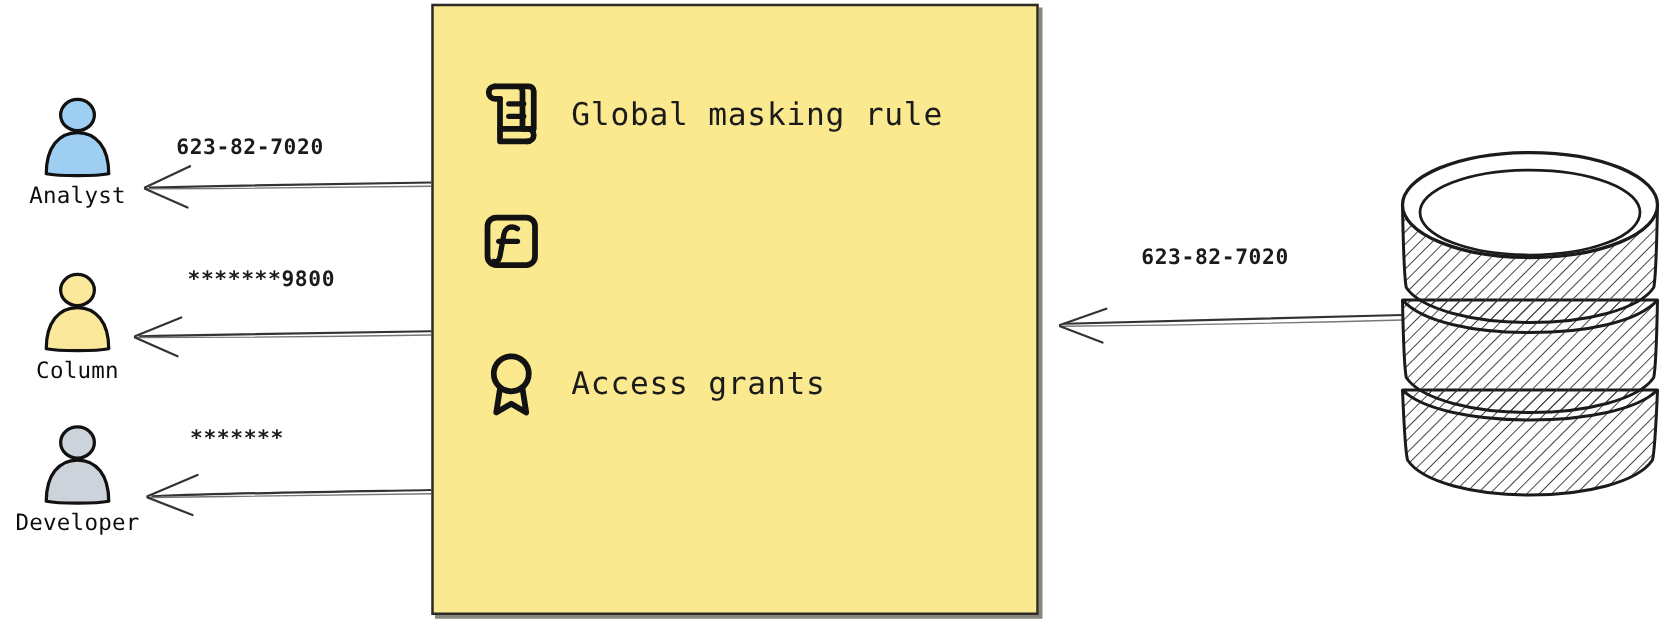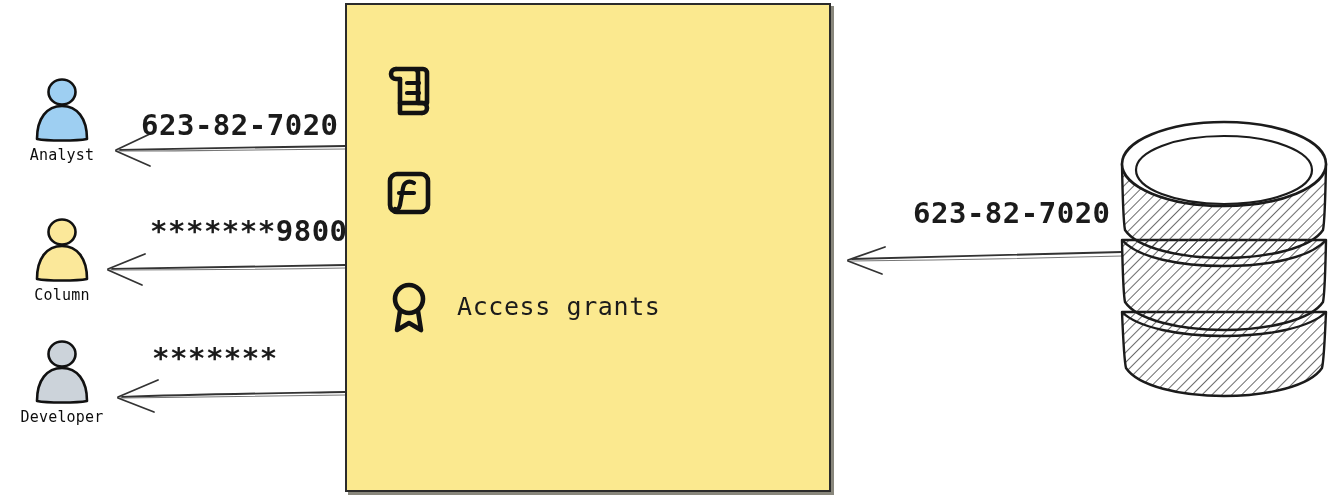--- a/index.html
+++ b/index.html
@@ -34,35 +34,35 @@
     text-align: center;
   }
   .actor-figure {
     width: 74px;
     height: 74px;
     margin: 0 auto;
     display: block;
   }
   .actor-label {
     font-family: "DejaVu Sans Mono", monospace;
-    font-size: 15px;
+    font-size: 18px;
     color: #0d0d0d;
     letter-spacing: 0.2px;
     margin-top: -2px;
     white-space: nowrap;
   }
   #actor-analyst  { left: 2px;  top: 74px;  }
   #actor-support  { left: 2px;  top: 214px; }
   #actor-developer{ left: 2px;  top: 336px; text-align: center; }
 
   
   .flow-label {
     position: absolute;
     font-family: "DejaVu Sans Mono", monospace;
-    font-size: 29px;
+    font-size: 17px;
     font-weight: 700;
     color: #1b1b1b;
     letter-spacing: 0.5px;
     white-space: nowrap;
   }
   #label-analyst   { left: 141px; top: 108px; }
   #label-support   { left: 150px; top: 214px; }
   #label-developer { left: 152px; top: 341px; }
   #label-db        { left: 913px; top: 196px; }
 
@@ -190,20 +190,21 @@
 
       <div class="policy-item">
         <svg class="policy-icon" viewBox="0 0 52 56">
           <path d="M13,6 h27 a4,4 0 0 1 4,4 v30 h-9 v-30 a4,4 0 0 0 -4,-4" fill="none" stroke="#121212" stroke-width="4.6" stroke-linejoin="round" stroke-linecap="round"></path>
           <path d="M13,6 a5,5 0 0 0 -5,5 a5,5 0 0 0 5,5 h4" fill="none" stroke="#121212" stroke-width="4.6" stroke-linejoin="round" stroke-linecap="round"></path>
           <path d="M17,16 v34 h22" fill="none" stroke="#121212" stroke-width="4.6" stroke-linejoin="round" stroke-linecap="round"></path>
           <path d="M39,50 a5,5 0 0 0 5,-5 a5,5 0 0 0 -5,-5 h-22" fill="none" stroke="#121212" stroke-width="4.6" stroke-linejoin="round" stroke-linecap="round"></path>
           <line x1="24" y1="20" x2="36" y2="20" stroke="#121212" stroke-width="4.2" stroke-linecap="round"></line>
           <line x1="24" y1="30" x2="36" y2="30" stroke="#121212" stroke-width="4.2" stroke-linecap="round"></line>
         </svg>
+        <span class="policy-text">Global masking rule</span>
       </div>
 
 
       <div class="policy-item">
         <svg class="policy-icon" viewBox="0 0 52 56">
           <rect x="7" y="7" width="38" height="38" rx="7" ry="7" fill="none" stroke="#121212" stroke-width="4.6"></rect>
           <path d="M31,16 c-5,-3 -10,-1 -11,5 l-3,17 c-0.8,4 -3,5 -5,4" fill="none" stroke="#121212" stroke-width="4.2" stroke-linecap="round"></path>
           <line x1="16" y1="26" x2="31" y2="26" stroke="#121212" stroke-width="4.2" stroke-linecap="round"></line>
         </svg>
       </div>

